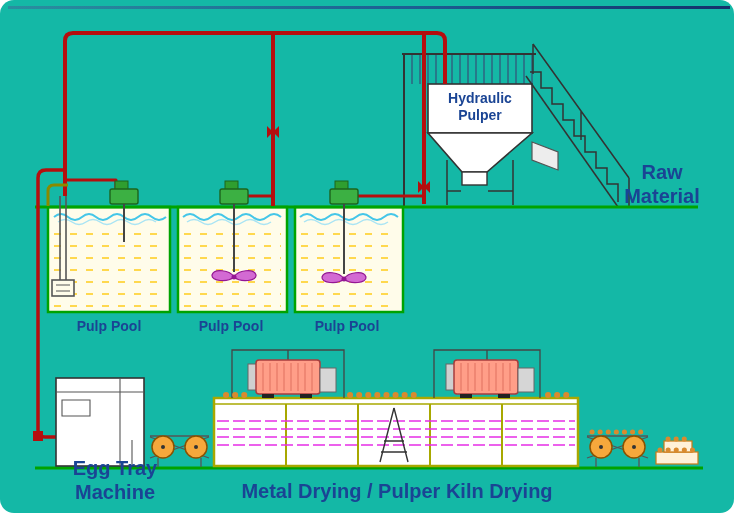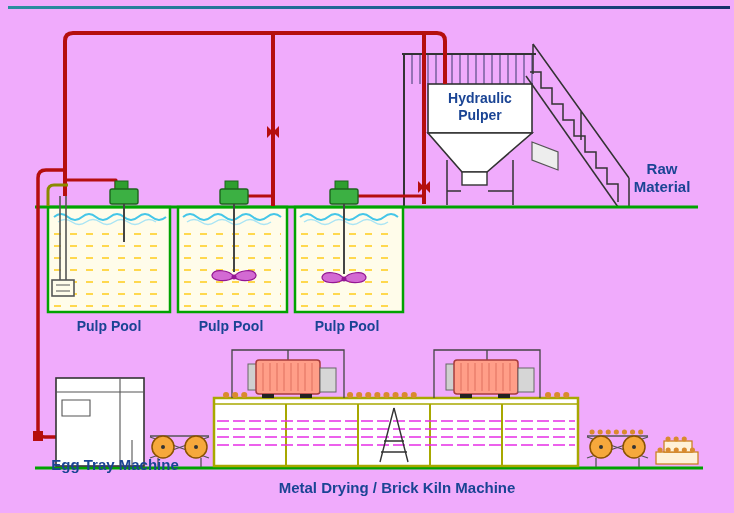--- a/index.html
+++ b/index.html
@@ -1,24 +1,24 @@
 <!DOCTYPE html>
 <html><head>
 <meta charset="utf-8">
 <style>
   html,body{margin:0;padding:0;background:#fff;}
-  .stage{position:relative;width:734px;height:513px;background:#f0abfc;overflow:hidden;
-         font-family:"Liberation Sans",sans-serif;}
+  .stage{position:relative;width:734px;height:513px;background:#14b8a6;overflow:hidden;
+         font-family:"Liberation Sans",sans-serif;border-radius:14px;}
   .art{position:absolute;left:0;top:0;}
   .topbar{position:absolute;left:8px;top:6px;width:722px;height:3px;
           background:linear-gradient(90deg,#2a8f9f,#1d5f93 55%,#14306b);}
   .lbl{position:absolute;color:#1a4494;font-weight:bold;text-align:center;
        white-space:pre-line;line-height:1.22;}
   .lbl.sm{font-size:14px;}
-  .lbl.lg{font-size:15px;}
+  .lbl.lg{font-size:20px;}
 </style>
 </head>
 <body>
 
 <div class="stage">
 
   <div class="topbar"></div>
 
   <svg class="art" width="734" height="513" viewBox="0 0 734 513">
 
@@ -164,15 +164,15 @@
   </svg>
 
   <div class="lbl sm" style="left:426px;top:90px;width:108px;">Hydraulic
 Pulper</div>
   <div class="lbl lg" style="left:618px;top:160px;width:88px;">Raw
 Material</div>
   <div class="lbl sm" style="left:48px;top:318px;width:122px;">Pulp Pool</div>
   <div class="lbl sm" style="left:172px;top:318px;width:118px;">Pulp Pool</div>
   <div class="lbl sm" style="left:288px;top:318px;width:118px;">Pulp Pool</div>
   <div class="lbl lg" style="left:30px;top:456px;width:170px;">Egg Tray Machine</div>
-  <div class="lbl lg" style="left:230px;top:479px;width:334px;">Metal Drying / Brick Kiln Machine</div>
+  <div class="lbl lg" style="left:230px;top:479px;width:334px;">Metal Drying / Pulper Kiln Drying</div>
 
 </div>
 
 </body></html>

